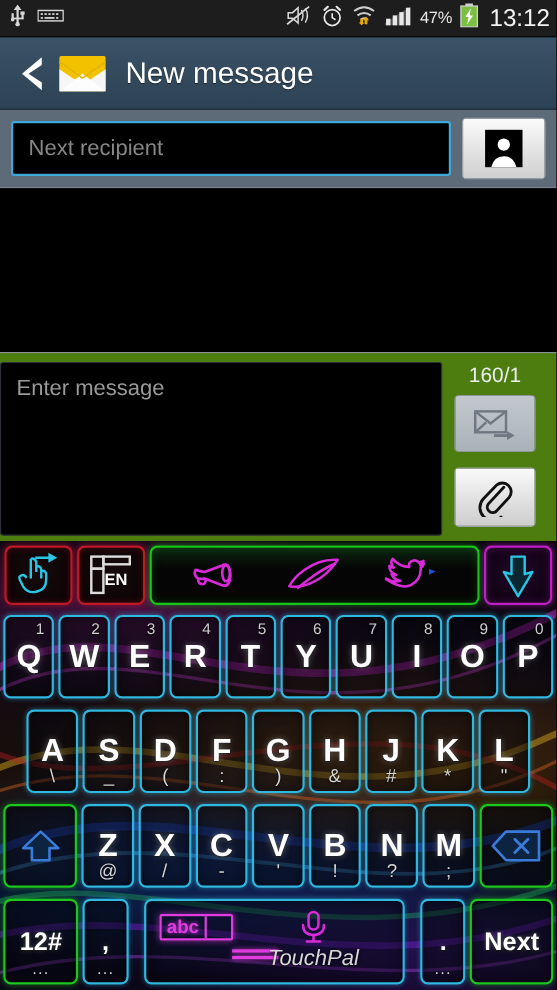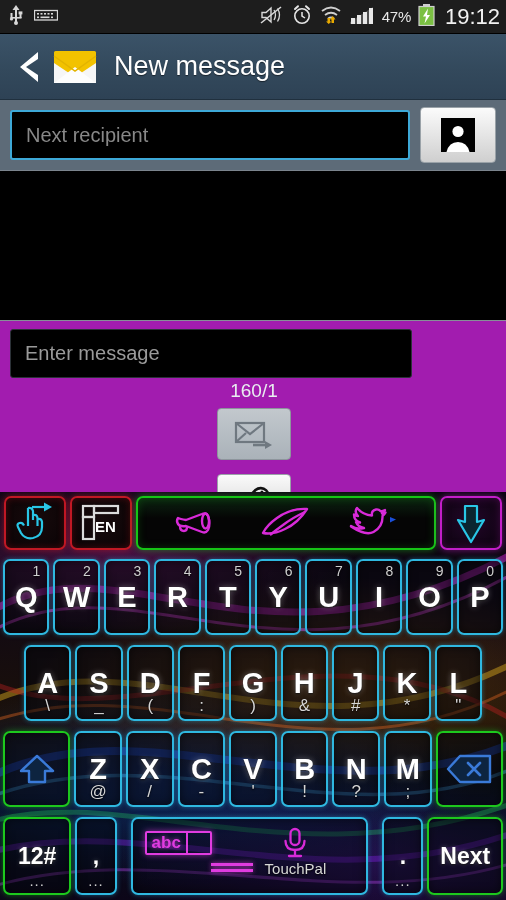--- a/index.html
+++ b/index.html
@@ -64,22 +64,22 @@
 
   
   .conversation {
     position:absolute; left:0; top:170px; width:506px; height:150px;
     background:#000; border-top:1px solid #7b848d;
   }
 
   
   .composer {
     position:absolute; left:0; top:320px; width:506px; height:172px;
-    background:#a21caf; border-top:1px solid #868f97;
-    display:flex; padding:8px 8px 8px 10px;flex-direction:column;
+    background:#4d7c0f; border-top:1px solid #868f97;
+    display:flex; padding:8px 8px 8px 0;
   }
   .message-field {
     width:402px; height:158px; background:#000;
     border:1px solid #2c3238; border-radius:3px;
     padding:12px 14px;
   }
   .message-placeholder { color:#9a9a9a; font-size:20px; }
   .composer-right {
     flex:1; display:flex; flex-direction:column; align-items:center;
     padding-top:2px;
@@ -176,21 +176,21 @@
   .abc-box {
     position:absolute; left:12px; top:12px;
     border:2px solid #e03ce0; border-radius:2px; display:flex; align-items:stretch;
     box-shadow:0 0 6px rgba(224,60,224,.6);
   }
   .abc-text { color:#e03ce0; font-size:17px; padding:0 5px; font-weight:bold; text-shadow:0 0 5px rgba(224,60,224,.8); }
   .abc-cell { width:24px; border-left:2px solid #e03ce0; }
   .abc-bars { position:absolute; left:78px; top:44px; width:42px; }
   .abc-bar { height:3px; background:#e03ce0; margin-bottom:3px; box-shadow:0 0 5px rgba(224,60,224,.8); }
   .mic-wrap { position:absolute; right:40px; top:8px; display:flex; flex-direction:column; align-items:center; }
-  .touchpal-label { color:#d8d8d8; font-size:15px; margin-top:1px; text-shadow:0 1px 2px #000; }
+  .touchpal-label { color:#d8d8d8; font-size:20px; margin-top:1px; text-shadow:0 1px 2px #000;font-style:italic; }
 
   .key-narrow { flex:0.78; }
   .key-wide { flex:1.35; }
   .key-shift { flex:1.45; }
   .key-bksp { flex:1.45; }
   .key-next { flex:1.5; }
 </style>
 </head>
 <body>
 
@@ -260,21 +260,21 @@
         </svg>
       </span>
       <span class="sb-batt-pct">47%</span>
       <span class="sb-icon">
         <svg width="17" height="22" viewBox="0 0 17 22">
           <rect x="5" y="0" width="7" height="2.5" fill="#cfcfcf"></rect>
           <rect x="1" y="2.5" width="15" height="19" fill="#7bc043" stroke="#cfcfcf" stroke-width="1.2"></rect>
           <polygon points="10,4.5 5,12.5 8,12.5 6.5,19.5 12,11 9,11" fill="#ffffff"></polygon>
         </svg>
       </span>
-      <span class="sb-clock">19:12</span>
+      <span class="sb-clock">13:12</span>
     </div>
   </div>
 
   <div class="appbar">
     <div class="back-chevron">
       <svg width="22" height="34" viewBox="0 0 22 34">
         <polygon points="20,2 20,9 8,17 20,25 20,32 2,17" fill="#ffffff"></polygon>
       </svg>
     </div>
     <div class="envelope">

